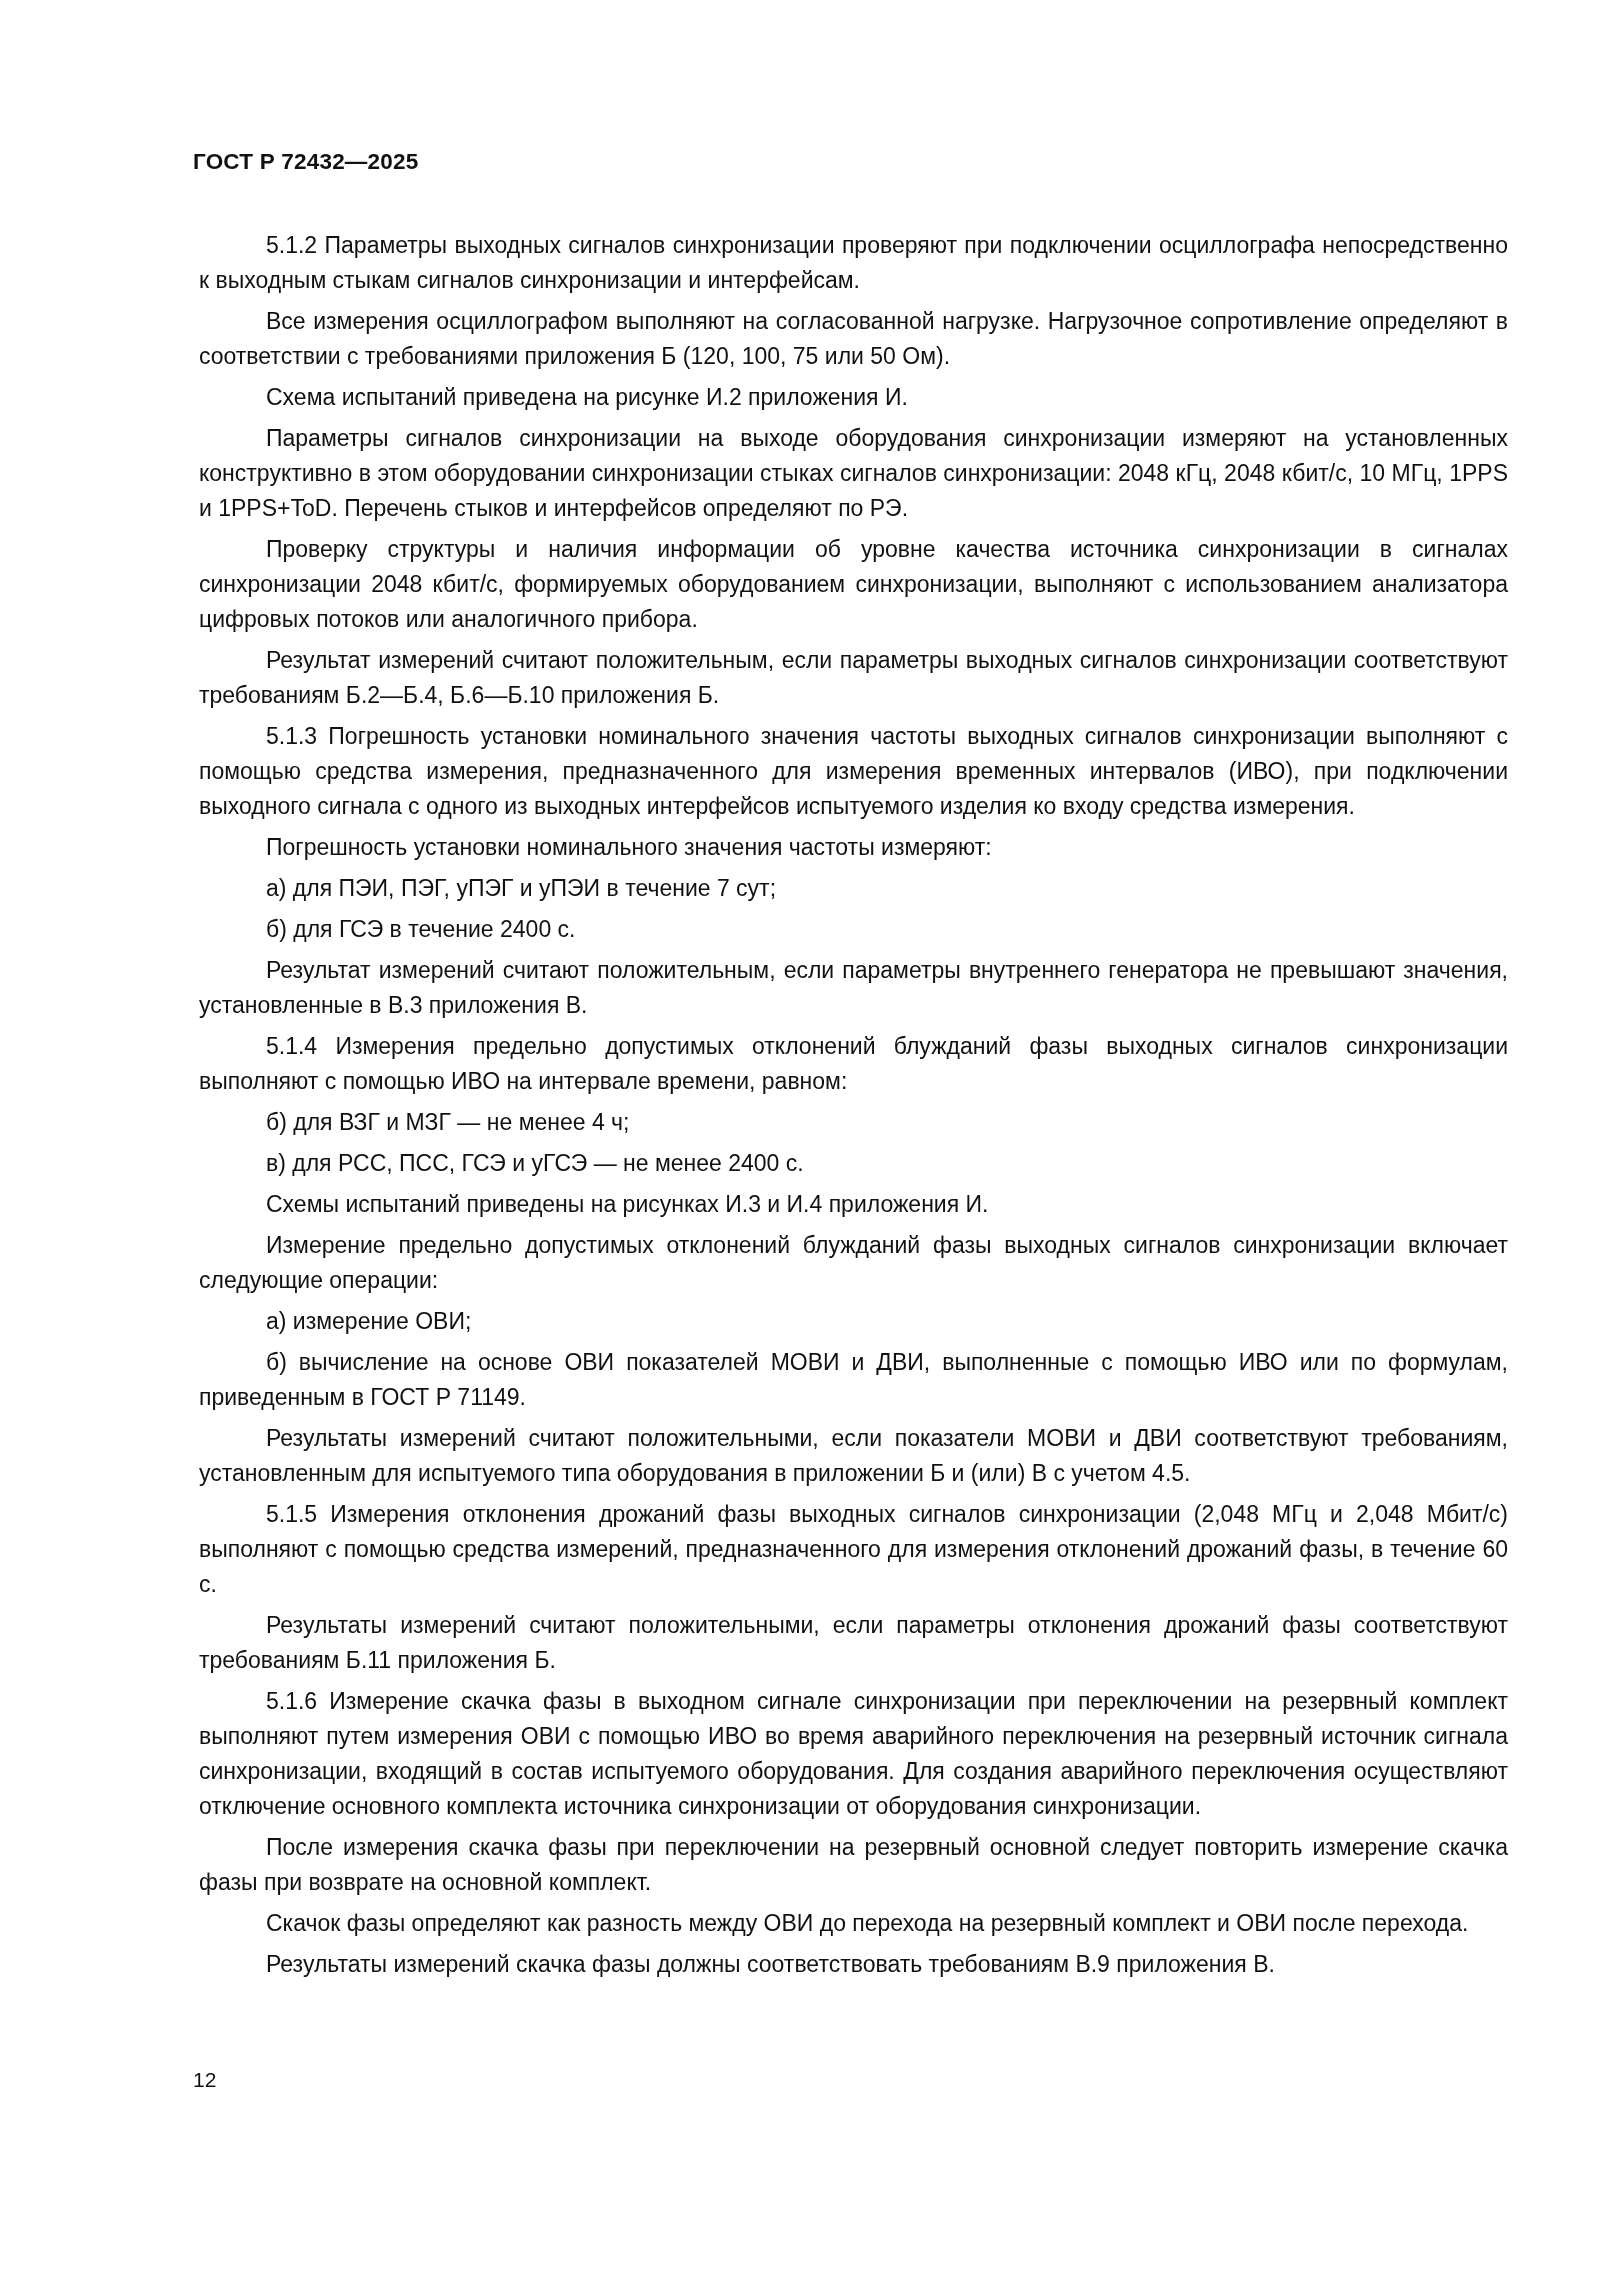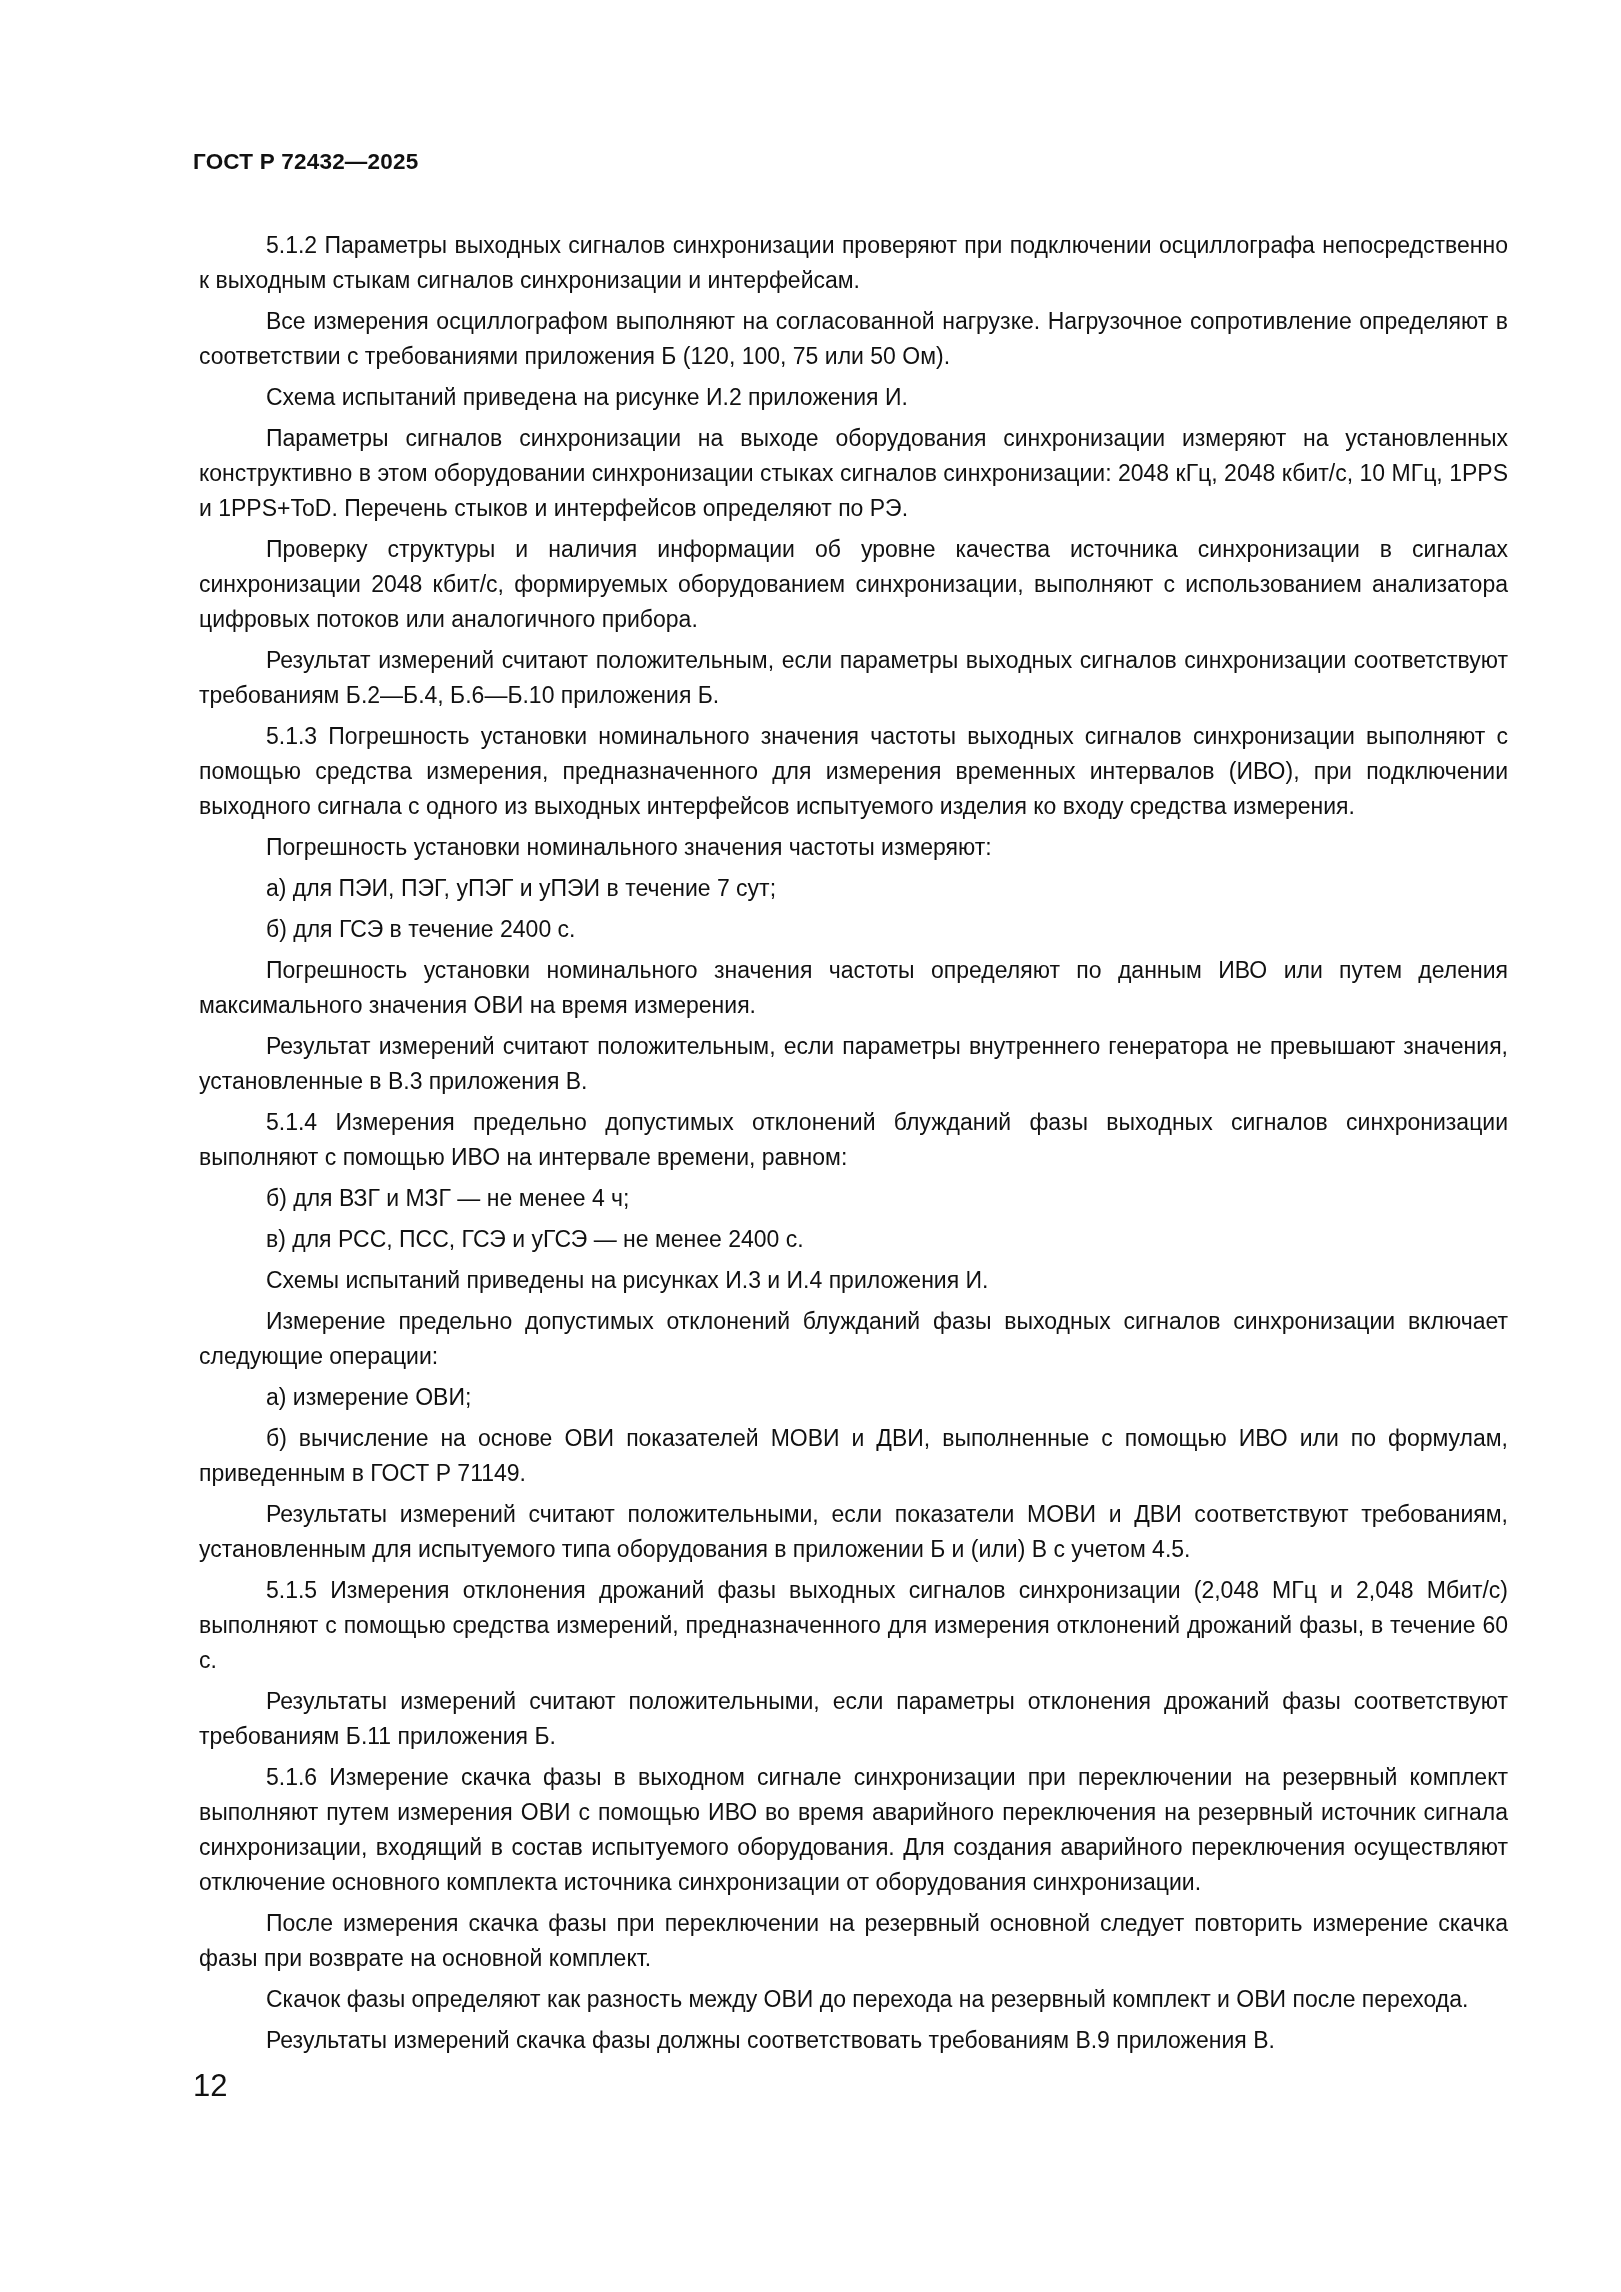--- a/index.html
+++ b/index.html
@@ -12,41 +12,40 @@
   }
   .body {
     position: absolute; left: 193px; top: 222px; width: 1321px;
     font-family: "Liberation Sans", sans-serif; font-size: 23px;
     line-height: 35px; text-align: justify; hyphens: manual;
   }
   .body p { margin: 6px; text-indent: 67px; }
   .body p.item { text-indent: 67px; }
   .footer {
     position: absolute; left: 193px; top: 2068px;
-    font-family: "Liberation Sans", sans-serif; font-size: 31px;
+    font-family: "Liberation Sans", sans-serif; font-size: 21px;
   }
 </style>
 </head>
 <body>
 
 <div class="page">
   <div class="header">ГОСТ Р 72432—2025</div>
 
   <div class="body">
     <p>5.1.2 Параметры выходных сигналов синхронизации проверяют при подключении осциллографа непосредственно к выходным стыкам сигналов синхронизации и интерфейсам.</p>
     <p>Все измерения осциллографом выполняют на согласованной нагрузке. Нагрузочное сопротивле­ние определяют в соответствии с требованиями приложения Б (120, 100, 75 или 50 Ом).</p>
     <p>Схема испытаний приведена на рисунке И.2 приложения И.</p>
     <p>Параметры сигналов синхронизации на выходе оборудования синхронизации измеряют на установленных конструктивно в этом оборудовании синхронизации стыках сигналов синхронизации: 2048 кГц, 2048 кбит/с, 10 МГц, 1PPS и 1PPS+ToD. Перечень стыков и интерфейсов определяют по РЭ.</p>
     <p>Проверку структуры и наличия информации об уровне качества источника синхронизации в сиг­налах синхронизации 2048 кбит/с, формируемых оборудованием синхронизации, выполняют с исполь­зованием анализатора цифровых потоков или аналогичного прибора.</p>
     <p>Результат измерений считают положительным, если параметры выходных сигналов синхрониза­ции соответствуют требованиям Б.2—Б.4, Б.6—Б.10 приложения Б.</p>
     <p>5.1.3 Погрешность установки номинального значения частоты выходных сигналов синхронизации выполняют с помощью средства измерения, предназначенного для измерения временных интервалов (ИВО), при подключении выходного сигнала с одного из выходных интерфейсов испытуемого изделия ко входу средства измерения.</p>
     <p>Погрешность установки номинального значения частоты измеряют:</p>
     <p class="item">а)  для ПЭИ, ПЭГ, уПЭГ и уПЭИ в течение 7 сут;</p>
     <p class="item">б)  для ГСЭ в течение 2400 с.</p>
-    <p>Погрешность установки номинального значения частоты определяют по данным ИВО или путем деления максимального значения ОВИ на время измерения.</p>
     <p>Результат измерений считают положительным, если параметры внутреннего генератора не пре­вышают значения, установленные в В.3 приложения В.</p>
     <p>5.1.4 Измерения предельно допустимых отклонений блужданий фазы выходных сигналов синхро­низации выполняют с помощью ИВО на интервале времени, равном:</p>
     <p class="item">б)  для ВЗГ и МЗГ — не менее 4 ч;</p>
     <p class="item">в)  для РСС, ПСС, ГСЭ и уГСЭ — не менее 2400 с.</p>
     <p>Схемы испытаний приведены на рисунках И.3 и И.4 приложения И.</p>
     <p>Измерение предельно допустимых отклонений блужданий фазы выходных сигналов синхрониза­ции включает следующие операции:</p>
     <p class="item">а)  измерение ОВИ;</p>
     <p class="item">б)  вычисление на основе ОВИ показателей МОВИ и ДВИ, выполненные с помощью ИВО или по формулам, приведенным в ГОСТ Р 71149.</p>
     <p>Результаты измерений считают положительными, если показатели МОВИ и ДВИ соответству­ют требованиям, установленным для испытуемого типа оборудования в приложении Б и (или) В с учетом 4.5.</p>
     <p>5.1.5 Измерения отклонения дрожаний фазы выходных сигналов синхронизации (2,048 МГц и 2,048 Мбит/с) выполняют с помощью средства измерений, предназначенного для измерения отклоне­ний дрожаний фазы, в течение 60 с.</p>

